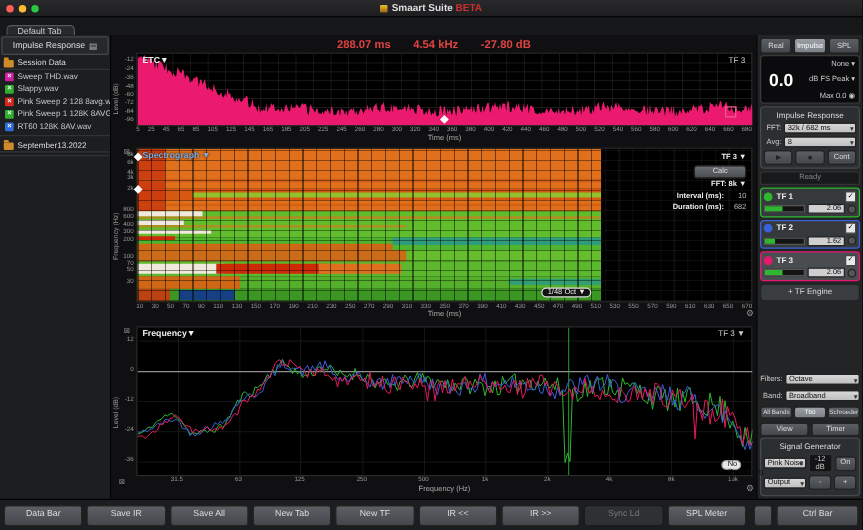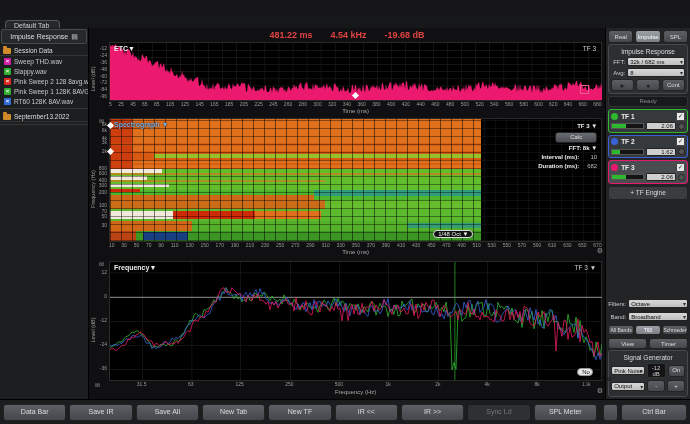--- a/index.html
+++ b/index.html
@@ -100,20 +100,30 @@
   .tb-right{width:84px;display:flex;gap:3px;padding:0 3px;}
   .tb-mini{width:13px;height:15px;}
   .tb-ctrl{flex:1;font-size:7px;height:15px;line-height:14px;}
   svg{display:block;}
 </style>
 </head>
 <body>
 
 <div id="app">
 
+  <div class="titlebar">
+    <div class="lights">
+      <span class="light" id="l-close" style="background: rgb(255, 95, 87);"></span>
+      <span class="light" id="l-min" style="background: rgb(254, 188, 46);"></span>
+      <span class="light" id="l-max" style="background: rgb(40, 200, 64);"></span>
+    </div>
+    <div class="apptitle">
+      <span class="appicon"></span><span>Smaart Suite</span> <span class="badge">BETA</span>
+    </div>
+  </div>
 
   <div class="tabbar">
     <span class="tab">Default Tab</span>
   </div>
 
   <div class="body">
 
     <div class="sidebar">
       <div class="sb-head">
         <span>Impulse Response</span>
@@ -148,23 +158,23 @@
           <div class="sb-folder">
             <span class="foldericon"></span>
             <span>September13.2022</span>
           </div>
           <div class="sb-sep"></div>
         </div>
     </div>
 
     <div class="main">
       <div class="readout">
-        <span style="color: rgb(224, 67, 67);">481.22 ms</span>
+        <span style="color: rgb(224, 67, 67);">288.07 ms</span>
         <span style="color: rgb(224, 67, 67);">4.54 kHz</span>
-        <span style="color: rgb(224, 67, 67);">-19.68 dB</span>
+        <span style="color: rgb(224, 67, 67);">-27.80 dB</span>
       </div>
 
       <div class="chart" id="c-etc" style="height:76px;">
         <div class="ylab">Level (dB)</div>
         <div class="yticks" id="etc-yt" style="top:1px;height:57px;">
             <span class="ytick" style="top: 11%;">-12</span>
             <span class="ytick" style="top: 23%;">-24</span>
             <span class="ytick" style="top: 35%;">-36</span>
             <span class="ytick" style="top: 47%;">-48</span>
             <span class="ytick" style="top: 59%;">-60</span>
@@ -421,20 +431,26 @@
       </div>
     </div>
 
     <div class="rpanel">
       <div class="modes" id="mode-btns">
           <span class="btn">Real Time</span>
           <span class="btn active">Impulse</span>
           <span class="btn">SPL</span>
         </div>
 
+      <div class="meterbox">
+        <div class="src">None ▾</div>
+        <div class="big">0.0</div>
+        <div class="unit">dB FS Peak ▾</div>
+        <div class="max">Max 0.0 ◉</div>
+      </div>
 
       <div class="panelbox">
         <div class="ptitle">Impulse Response</div>
         <div class="frow">
           <span class="flab">FFT:</span>
           <span class="select">32k / 682 ms</span>
         </div>
         <div class="frow">
           <span class="flab">Avg:</span>
           <span class="select">8</span>

